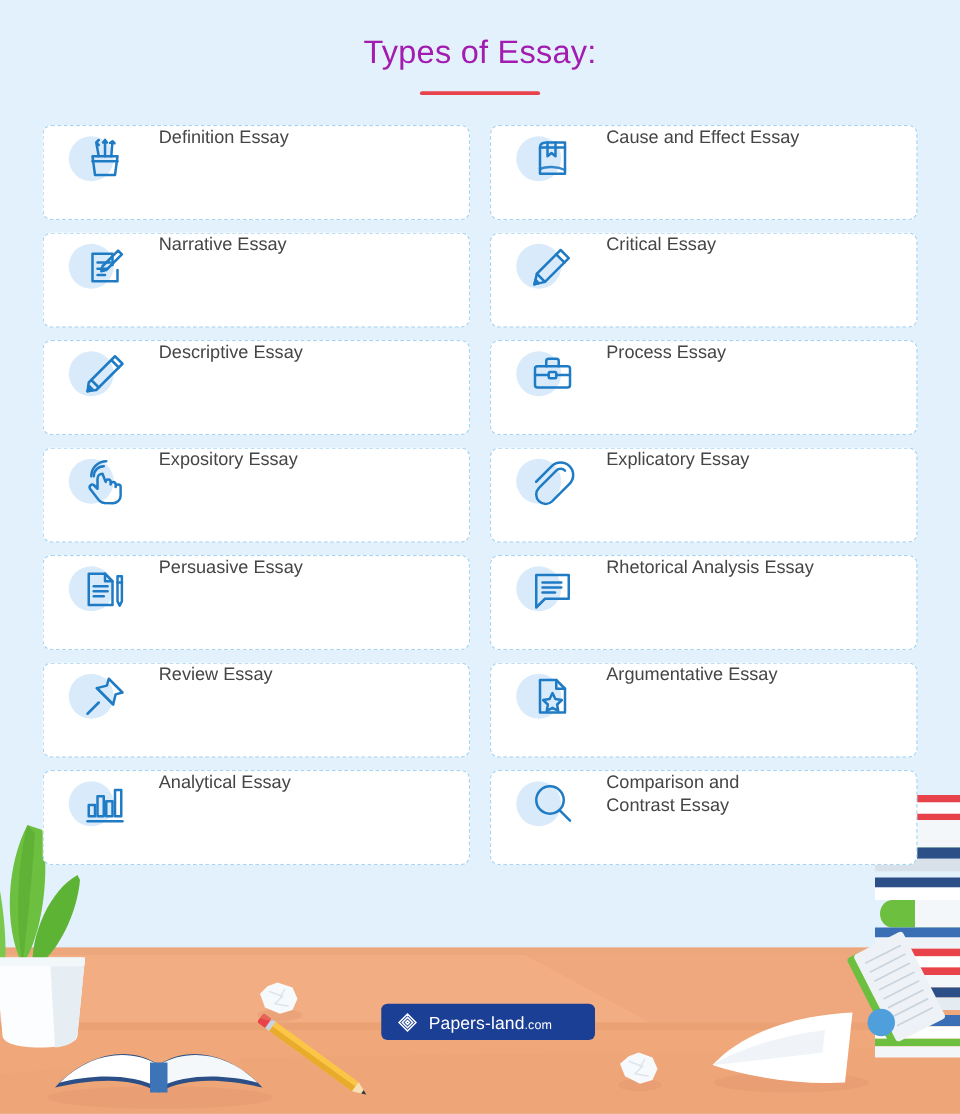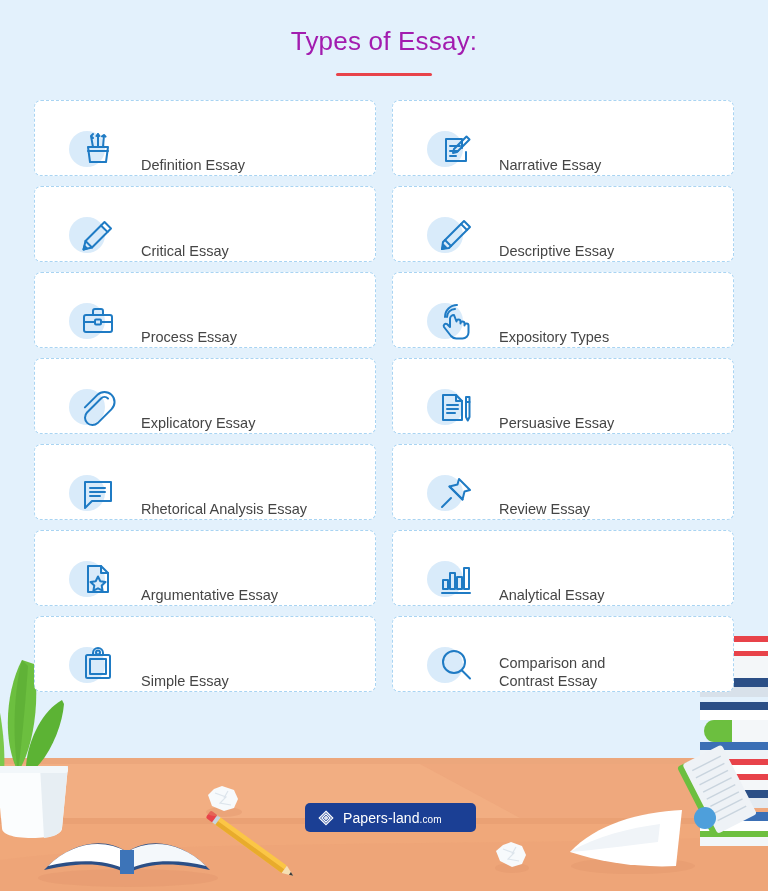--- a/index.html
+++ b/index.html
@@ -49,22 +49,22 @@
     column-gap: 16px;
     row-gap: 10px;
   }
   .card {
     position: relative;
     height: 76px;
     background: #ffffff;
     border: 1px dashed #a9d4f2;
     border-radius: 7px;
     display: flex;
-    align-items: flex-end;
-    padding-left: 32px;
+    align-items: flex-start;
+    padding-left: 18px;
   }
   .icon-wrap {
     position: relative;
     width: 62px;
     height: 52px;
     flex: 0 0 62px;
     display: flex;
     align-items: center;
     justify-content: center;
   }
@@ -238,20 +238,32 @@
         <path d="M11 19 h20 l-2 15 h-16 z"></path>
         <path d="M14 8 l2 11 M16 6 l-2 2 l2 2"></path>
         <path d="M21 6 v13 M21 6 l-1.6 2 M21 6 l1.6 2"></path>
         <path d="M27 7 l-1 12 M27 7 l-2 1.4 M27 7 l1.6 1.6"></path>
         <line x1="11" y1="23" x2="31" y2="23"></line>
       </svg>
     </span>
     <span class="card-label">Definition Essay</span>
   </div>
 
+  <div class="card">
+    <span class="icon-wrap">
+      <span class="icon-blob"></span>
+      <svg viewBox="0 0 42 42" fill="none" stroke="#1f7bc4" stroke-width="2" stroke-linejoin="round" stroke-linecap="round">
+        <path d="M11 12 h20 v21 h-20 z"></path>
+        <path d="M11 12 c 0 -3 2 -4 5 -4 h15 v4"></path>
+        <path d="M17 8 v11 l3.2 -2.6 L23.4 19 V8"></path>
+        <path d="M11 29 c 5 -2 14 -2 20 1" opacity="0.9"></path>
+      </svg>
+    </span>
+    <span class="card-label">Cause and Effect Essay</span>
+  </div>
 
   <div class="card">
     <span class="icon-wrap">
       <span class="icon-blob"></span>
       <svg viewBox="0 0 42 42" fill="none" stroke="#1f7bc4" stroke-width="2" stroke-linejoin="round" stroke-linecap="round">
         <path d="M11 11 h16 v9 M11 11 v22 h20 v-9"></path>
         <line x1="15" y1="18" x2="25" y2="18"></line>
         <line x1="15" y1="23" x2="23" y2="23"></line>
         <line x1="15" y1="28" x2="21" y2="28"></line>
         <path d="M31.5 8.5 l3 3 l-12.5 12.5 l-4 1 l1 -4 z"></path>
@@ -302,21 +314,21 @@
 
   <div class="card">
     <span class="icon-wrap">
       <span class="icon-blob"></span>
       <svg viewBox="0 0 42 42" fill="none" stroke="#1f7bc4" stroke-width="2" stroke-linejoin="round" stroke-linecap="round">
         <path d="M20 9 a8 8 0 0 0 -8 8"></path>
         <path d="M22 5 a12 12 0 0 0 -12 12"></path>
         <path d="M19 15 a4 4 0 0 0 -4 4 v8 l-3 -3 a2.2 2.2 0 0 0 -3 3 l7 9 a7 7 0 0 0 5.5 2.5 h6 a6 6 0 0 0 6 -6 v-7 a2 2 0 0 0 -4 0 v-2 a2 2 0 0 0 -4 0 v-2 a2 2 0 0 0 -4 0 z"></path>
       </svg>
     </span>
-    <span class="card-label">Expository Types</span>
+    <span class="card-label">Expository Essay</span>
   </div>
 
   <div class="card">
     <span class="icon-wrap">
       <span class="icon-blob"></span>
       <svg viewBox="0 0 42 42" fill="none" stroke="#1f7bc4" stroke-width="2" stroke-linejoin="round" stroke-linecap="round">
         <path d="M31 12.5 a5 5 0 0 0 -7 0 l-14 14 a7.5 7.5 0 0 0 10.6 10.6 l14 -14 a10 10 0 0 0 -14.2 -14.2 l-12.5 12.5"></path>
       </svg>
     </span>
     <span class="card-label">Explicatory Essay</span>
@@ -382,32 +394,20 @@
         <rect x="8" y="22" width="5" height="9"></rect>
         <rect x="15" y="15" width="5" height="16"></rect>
         <rect x="22" y="19" width="5" height="12"></rect>
         <rect x="29" y="10" width="5" height="21"></rect>
         <line x1="7" y1="35" x2="35" y2="35"></line>
       </svg>
     </span>
     <span class="card-label">Analytical Essay</span>
   </div>
 
-  <div class="card">
-    <span class="icon-wrap">
-      <span class="icon-blob"></span>
-      <svg viewBox="0 0 42 42" fill="none" stroke="#1f7bc4" stroke-width="2" stroke-linejoin="round" stroke-linecap="round">
-        <rect x="9" y="11" width="24" height="23" rx="1.5"></rect>
-        <rect x="13" y="15" width="16" height="15"></rect>
-        <path d="M16 11 v-2 a5 5 0 0 1 10 0 v2"></path>
-        <circle cx="21" cy="8.5" r="2"></circle>
-      </svg>
-    </span>
-    <span class="card-label">Simple Essay</span>
-  </div>
 
   <div class="card">
     <span class="icon-wrap">
       <span class="icon-blob"></span>
       <svg viewBox="0 0 42 42" fill="none" stroke="#1f7bc4" stroke-width="2" stroke-linejoin="round" stroke-linecap="round">
         <circle cx="19" cy="18" r="11"></circle>
         <line x1="27" y1="26.5" x2="35" y2="34.5"></line>
       </svg>
     </span>
     <span class="card-label">Comparison and

